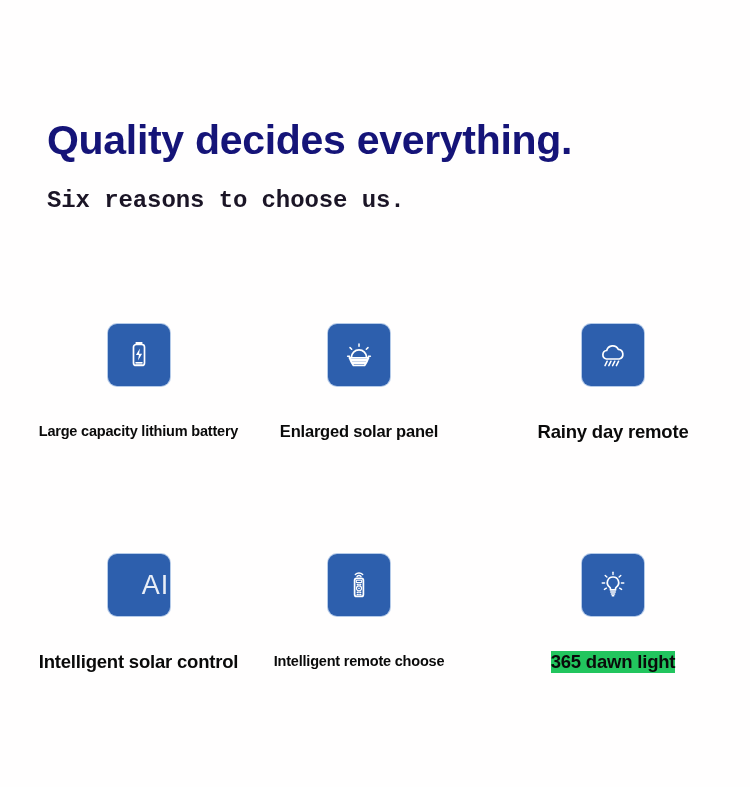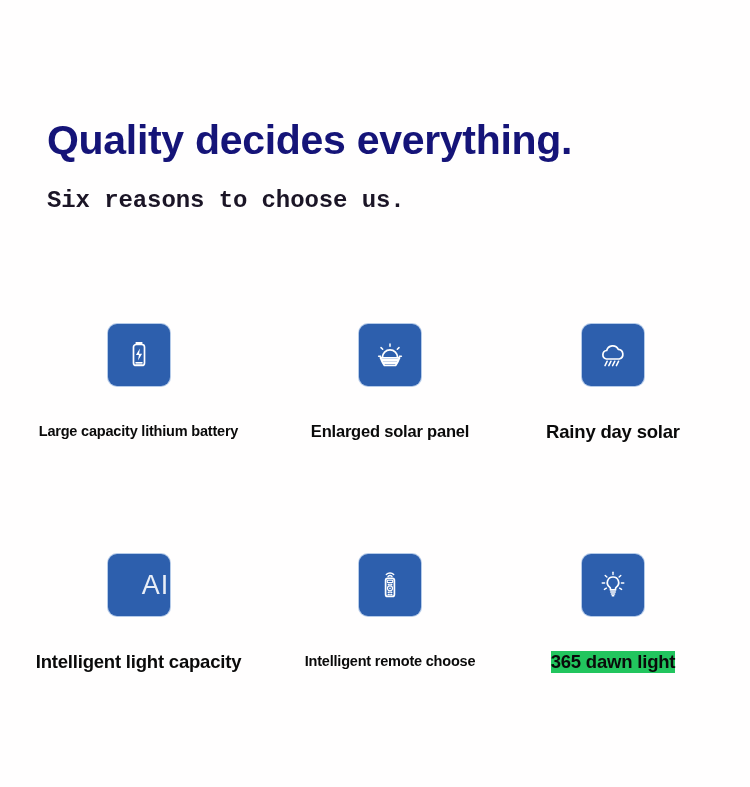--- a/index.html
+++ b/index.html
@@ -62,21 +62,21 @@
     position: relative;
     width: 750px;
     height: 230px;
   }
   .feature {
     position: absolute;
     top: 0;
     text-align: center;
   }
   .feature-col-0 { left: 0px;   width: 277px; }
-  .feature-col-1 { left: 276px; width: 228px; }
+  .feature-col-1 { left: 245px; width: 228px; }
   .feature-col-2 { left: 495px; width: 236px; }
 
   .icon-tile {
     width: 62px;
     height: 62px;
     border-radius: 9px;
     background: #2d5fad;
     margin: 14px auto 0 auto;
     display: flex;
     align-items: center;
@@ -167,32 +167,32 @@
             <path class="ico-stroke" d="M10.4 21.0
                      a4.3 4.3 0 0 1 0.3 -8.5
                      a6.2 6.2 0 0 1 11.6 -1.1
                      a4.9 4.9 0 0 1 1.0 9.6 z"></path>
             <path class="ico-stroke" style="stroke-width:1.5" d="M11.2 23.2 l-2.2 4.4"></path>
             <path class="ico-stroke" style="stroke-width:1.5" d="M15.0 23.2 l-2.2 4.4"></path>
             <path class="ico-stroke" style="stroke-width:1.5" d="M18.8 23.2 l-2.2 4.4"></path>
             <path class="ico-stroke" style="stroke-width:1.5" d="M22.6 23.2 l-2.2 4.4"></path>
           </svg>
         </div>
-        <div class="feature-label lbl-lg">Rainy day solar</div>
+        <div class="feature-label lbl-lg">Rainy day remote</div>
       </div>
 
     </div>
 
     <div class="feature-row">
 
       <div class="feature feature-col-0">
         <div class="icon-tile">
           <span class="ai-text">AI</span>
         </div>
-        <div class="feature-label lbl-lg">Intelligent light capacity</div>
+        <div class="feature-label lbl-lg">Intelligent solar control</div>
       </div>
 
       <div class="feature feature-col-1">
         <div class="icon-tile">
           <svg width="34" height="34" viewBox="0 0 34 34" aria-hidden="true">
             <path class="ico-stroke" style="stroke-width:1.4" d="M13.3 6.6 a5.2 5.2 0 0 1 7.4 0"></path>
             <path class="ico-stroke" style="stroke-width:1.4" d="M15.0 8.4 a2.8 2.8 0 0 1 4.0 0"></path>
             <rect class="ico-stroke" x="12.6" y="10.4" width="8.8" height="18.0" rx="2.0"></rect>
             <rect class="ico-stroke" style="stroke-width:1.1" x="14.3" y="12.2" width="5.4" height="2.4" rx="0.5"></rect>
             <circle class="ico-fill" cx="15.4" cy="16.6" r="0.85"></circle>

